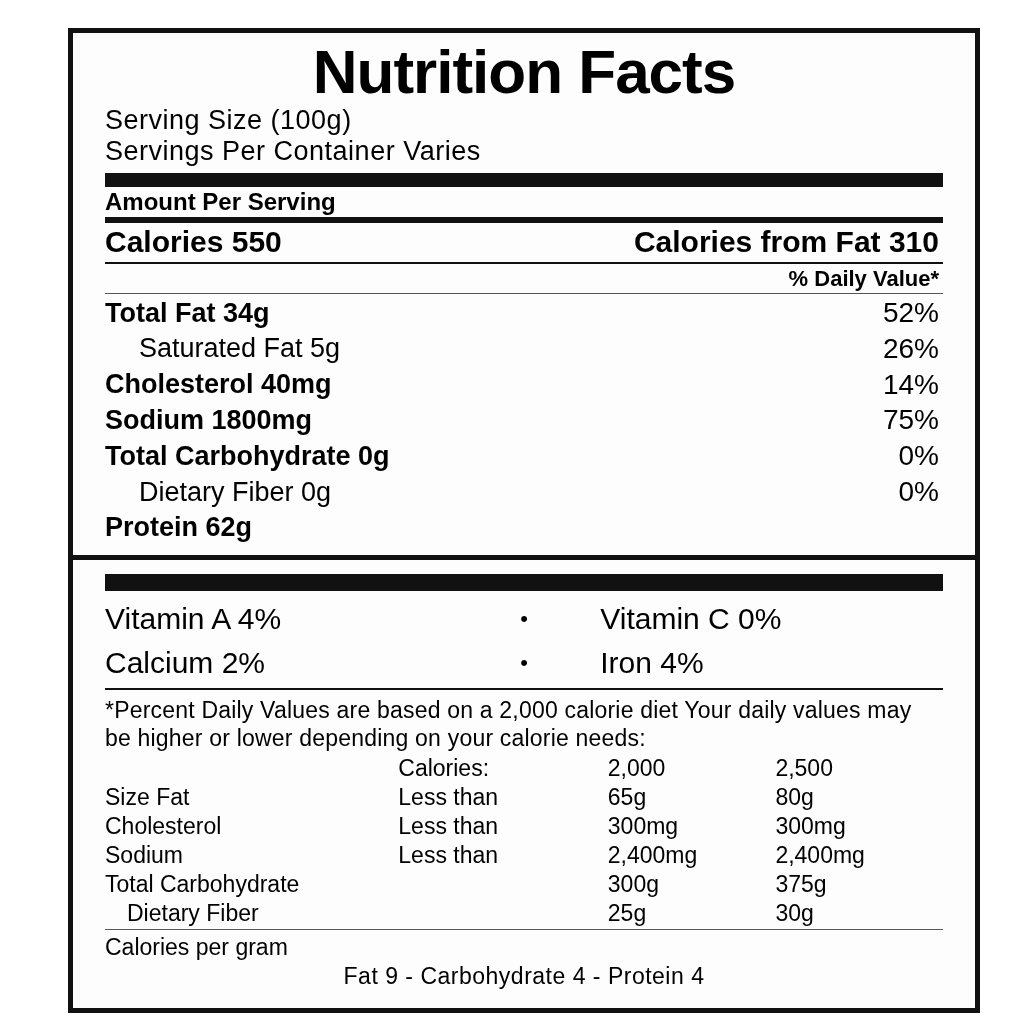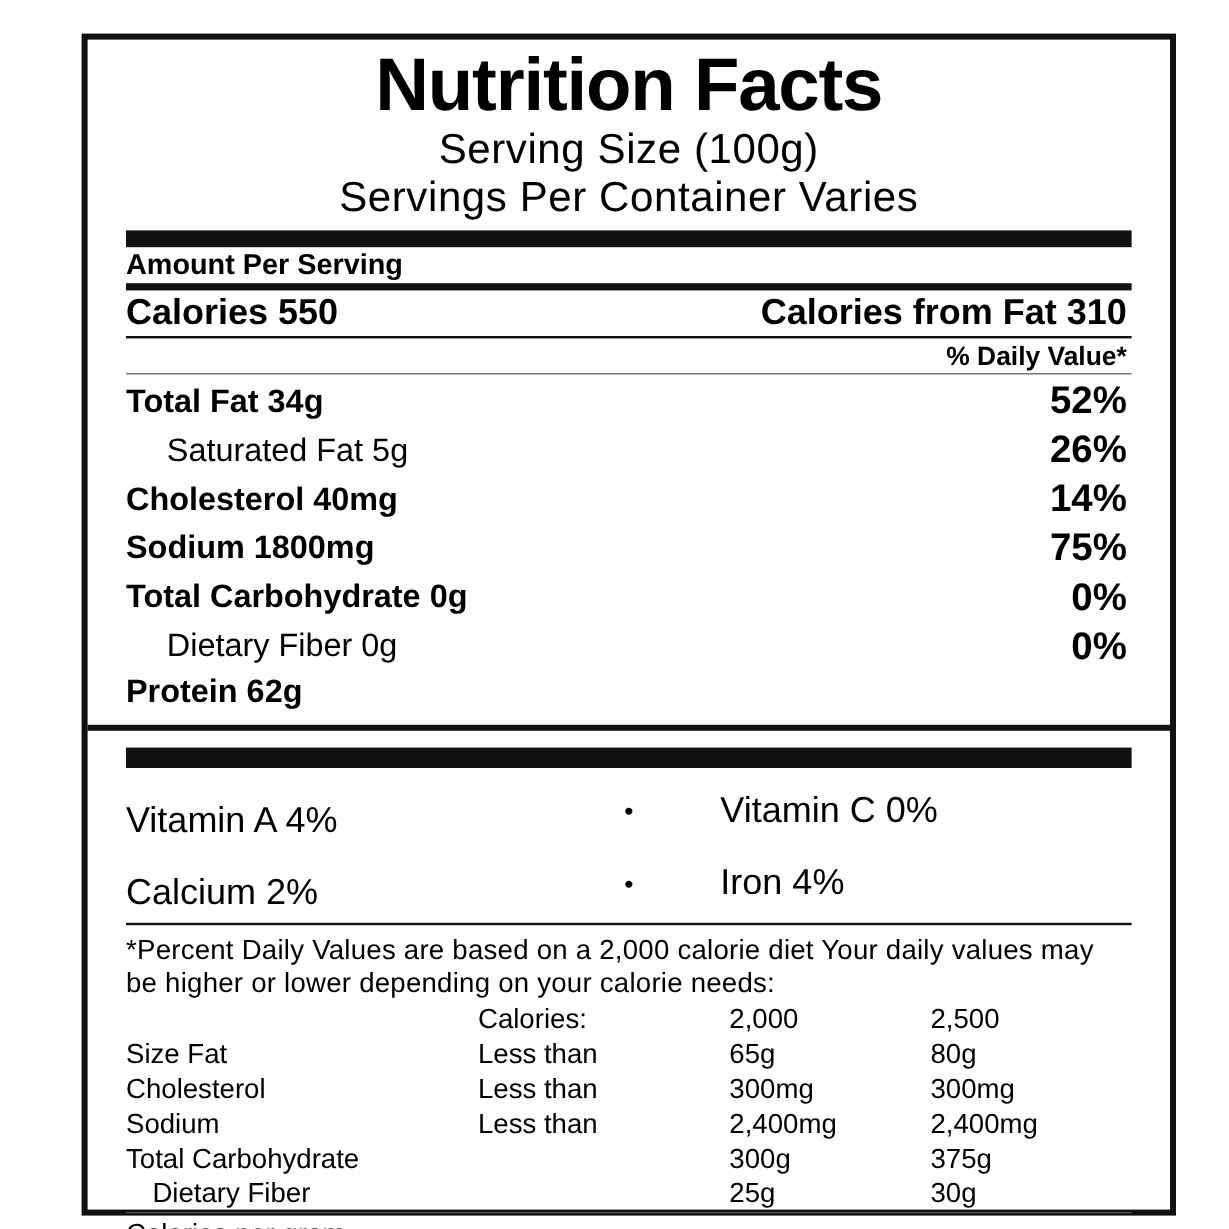--- a/index.html
+++ b/index.html
@@ -37,25 +37,24 @@
     font-size: 62px;
     font-weight: bold;
     letter-spacing: -1px;
     line-height: 1;
     margin: 8px 0 2px 0;
     text-align: center;
     font-family: "Liberation Sans", sans-serif;
   }
 
   .serving-line {
-    font-size: 35px;
+    font-size: 27px;
     letter-spacing: 0.5px;
     line-height: 1.15;
     font-weight: 500;
-    text-align: center;
   }
 
   .rule-thick {
     border-top: 14px solid #111;
     margin: 6px 0 2px 0;
   }
   .rule-med {
     border-top: 6px solid #111;
     margin: 2px 0;
   }
@@ -101,22 +100,22 @@
     padding-right: 4px;
   }
   .nut-row .nm {
     font-weight: bold;
   }
   .nut-row.indent .nm {
     font-weight: normal;
     padding-left: 34px;
   }
   .nut-row .pct {
-    font-weight: bold;
-    font-size: 32px;
+    font-weight: normal;
+    font-size: 28px;
   }
 
   
   #block-divider {
     border-top: 5px solid #111;
     margin: 10px 0 0 0;
   }
 
   #vit-bar {
     background: #111;
@@ -126,21 +125,20 @@
 
   .vit-row {
     display: flex;
     align-items: center;
     font-size: 30px;
     line-height: 1.35;
     padding: 2px 0;
   }
   .vit-row .v1 {
     width: 44%;
-    margin-top: 16px;
   }
   .vit-row .dot {
     width: 12%;
     text-align: center;
     font-size: 22px;
   }
   .vit-row .v2 {
     width: 44%;
     padding-left: 26px;
     box-sizing: border-box;

